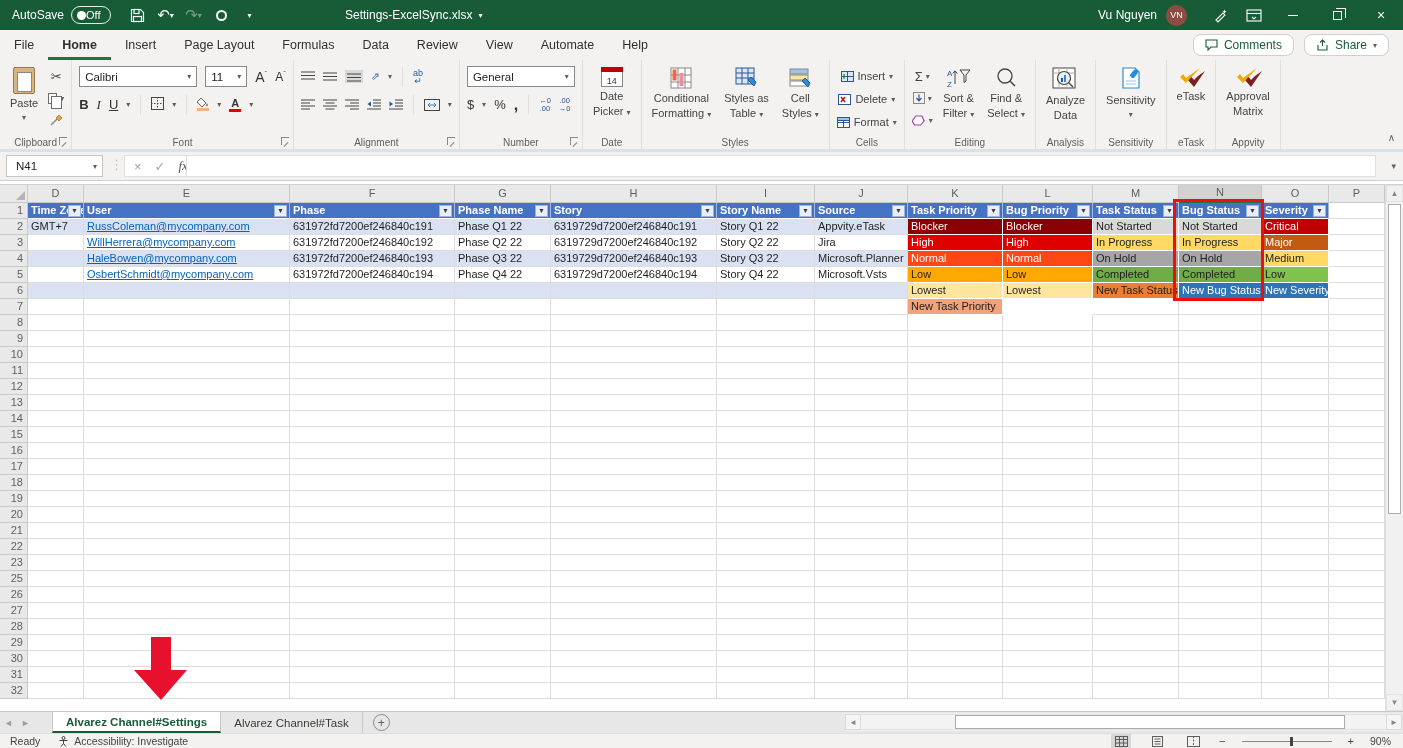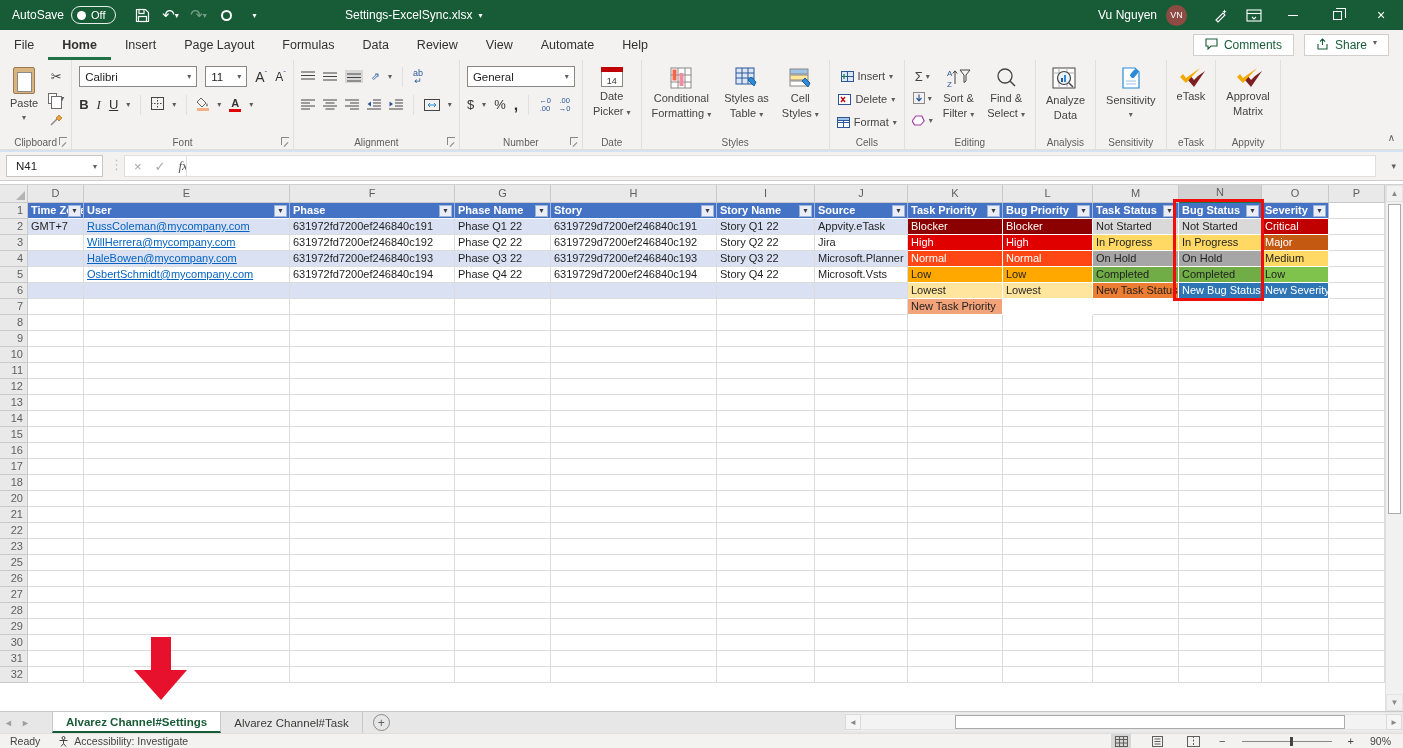--- a/index.html
+++ b/index.html
@@ -4,21 +4,21 @@
 <style>
   * { box-sizing: border-box; margin: 0; padding: 0; }
   body { margin:0; background:#888; }
   .app { position:relative; width:1403px; height:748px; background:#fff;
          font-family:"Liberation Sans", sans-serif; overflow:hidden; }
 
   
   .titlebar { position:absolute; left:0; top:0; width:100%; height:30px; background:#185C37;
               display:flex; align-items:center; color:#fff; font-size:12px; }
   .autosave { display:flex; align-items:center; gap:7px; margin-left:12px; }
-  .as-pill { display:flex; align-items:center; gap:5px; border:1px solid rgba(255,255,255,.9);
+  .as-pill { display:flex; align-items:center; border:1px solid rgba(255,255,255,.9);
              border-radius:10px; padding:2px 9px 2px 5px; font-size:11px; }
   .as-dot { width:9px; height:9px; border-radius:50%; background:#fff; }
   .qat { display:flex; align-items:center; margin-left:14px; gap:2px; }
   .qat-btn { width:26px; height:26px; display:flex; align-items:center; justify-content:center;
              font-size:15px; color:#fff; }
   .qat-btn.disabled { opacity:.4; }
   .circle-ind { width:11px; height:11px; border:2.5px solid #fff; border-radius:50%; }
   .chev-sm { font-size:8px; color:#fff; }
   .title-text { position:absolute; left:345px; top:0; height:30px; display:flex; align-items:center;
                 gap:6px; font-size:12px; color:#fff; }
@@ -37,22 +37,22 @@
   .restore-box { position:relative; width:9px; height:9px; border:1px solid #fff; }
   .restore-box::before { content:''; position:absolute; left:2px; top:-4px; width:9px; height:9px;
                          border:1px solid #fff; border-left:none; border-bottom:none; }
 
   
   .menubar { position:absolute; left:0; top:30px; width:100%; height:30px; background:#F3F2F1;
              display:flex; align-items:center; font-size:12.5px; color:#323130; }
   .mtab { padding:0 14px; height:30px; display:flex; align-items:center; cursor:default; }
   .mtab.active { font-weight:bold; border-bottom:3px solid #217346; padding-top:3px; }
   .mb-right { margin-left:auto; display:flex; align-items:center; gap:10px; margin-right:14px; }
-  .pillbtn { display:flex; align-items:flex-start; gap:6px; border:1px solid #D1CFCD; background:#fff;
-             border-radius:0; padding:3px 11px; font-size:12px; color:#185C37; }
+  .pillbtn { display:flex; align-items:center; gap:6px; border:1px solid #D1CFCD; background:#fff;
+             border-radius:8px; padding:3px 11px; font-size:12px; color:#185C37; }
 
   
   .ribbon { position:absolute; left:0; top:60px; width:100%; height:90px; background:#F3F2F1;
             display:flex; border-bottom:1px solid #E1DFDD; }
   .bluestrip { position:absolute; left:0; top:150px; width:100%; height:2px; background:#D4E3F2; }
   .grp { position:relative; height:89px; border-right:1px solid #E1DFDD; padding:5px 7px 16px 7px;
          display:flex; gap:7px; align-items:flex-start; flex:none; }
   .grp-label { position:absolute; bottom:1px; left:0; right:0; text-align:center; font-size:10px;
                color:#605E5C; }
   .launcher { position:absolute; right:4px; bottom:4px; width:8px; height:8px;
@@ -930,20 +930,36 @@
         <div class="gc" style="width: 98px;"></div>
         <div class="gc" style="width: 93px;"></div>
         <div class="gc" style="width: 95px;"></div>
         <div class="gc" style="width: 90px;"></div>
         <div class="gc" style="width: 86px;"></div>
         <div class="gc" style="width: 83px;"></div>
         <div class="gc" style="width: 67px;"></div>
         <div class="gc" style="width: 56px;"></div>
       </div>
       <div class="grow">
+        <div class="rn">19</div>
+        <div class="gc" style="width: 56px;"></div>
+        <div class="gc" style="width: 206px;"></div>
+        <div class="gc" style="width: 165px;"></div>
+        <div class="gc" style="width: 96px;"></div>
+        <div class="gc" style="width: 166px;"></div>
+        <div class="gc" style="width: 98px;"></div>
+        <div class="gc" style="width: 93px;"></div>
+        <div class="gc" style="width: 95px;"></div>
+        <div class="gc" style="width: 90px;"></div>
+        <div class="gc" style="width: 86px;"></div>
+        <div class="gc" style="width: 83px;"></div>
+        <div class="gc" style="width: 67px;"></div>
+        <div class="gc" style="width: 56px;"></div>
+      </div>
+      <div class="grow">
         <div class="rn">20</div>
         <div class="gc" style="width: 56px;"></div>
         <div class="gc" style="width: 206px;"></div>
         <div class="gc" style="width: 165px;"></div>
         <div class="gc" style="width: 96px;"></div>
         <div class="gc" style="width: 166px;"></div>
         <div class="gc" style="width: 98px;"></div>
         <div class="gc" style="width: 93px;"></div>
         <div class="gc" style="width: 95px;"></div>
         <div class="gc" style="width: 90px;"></div>

